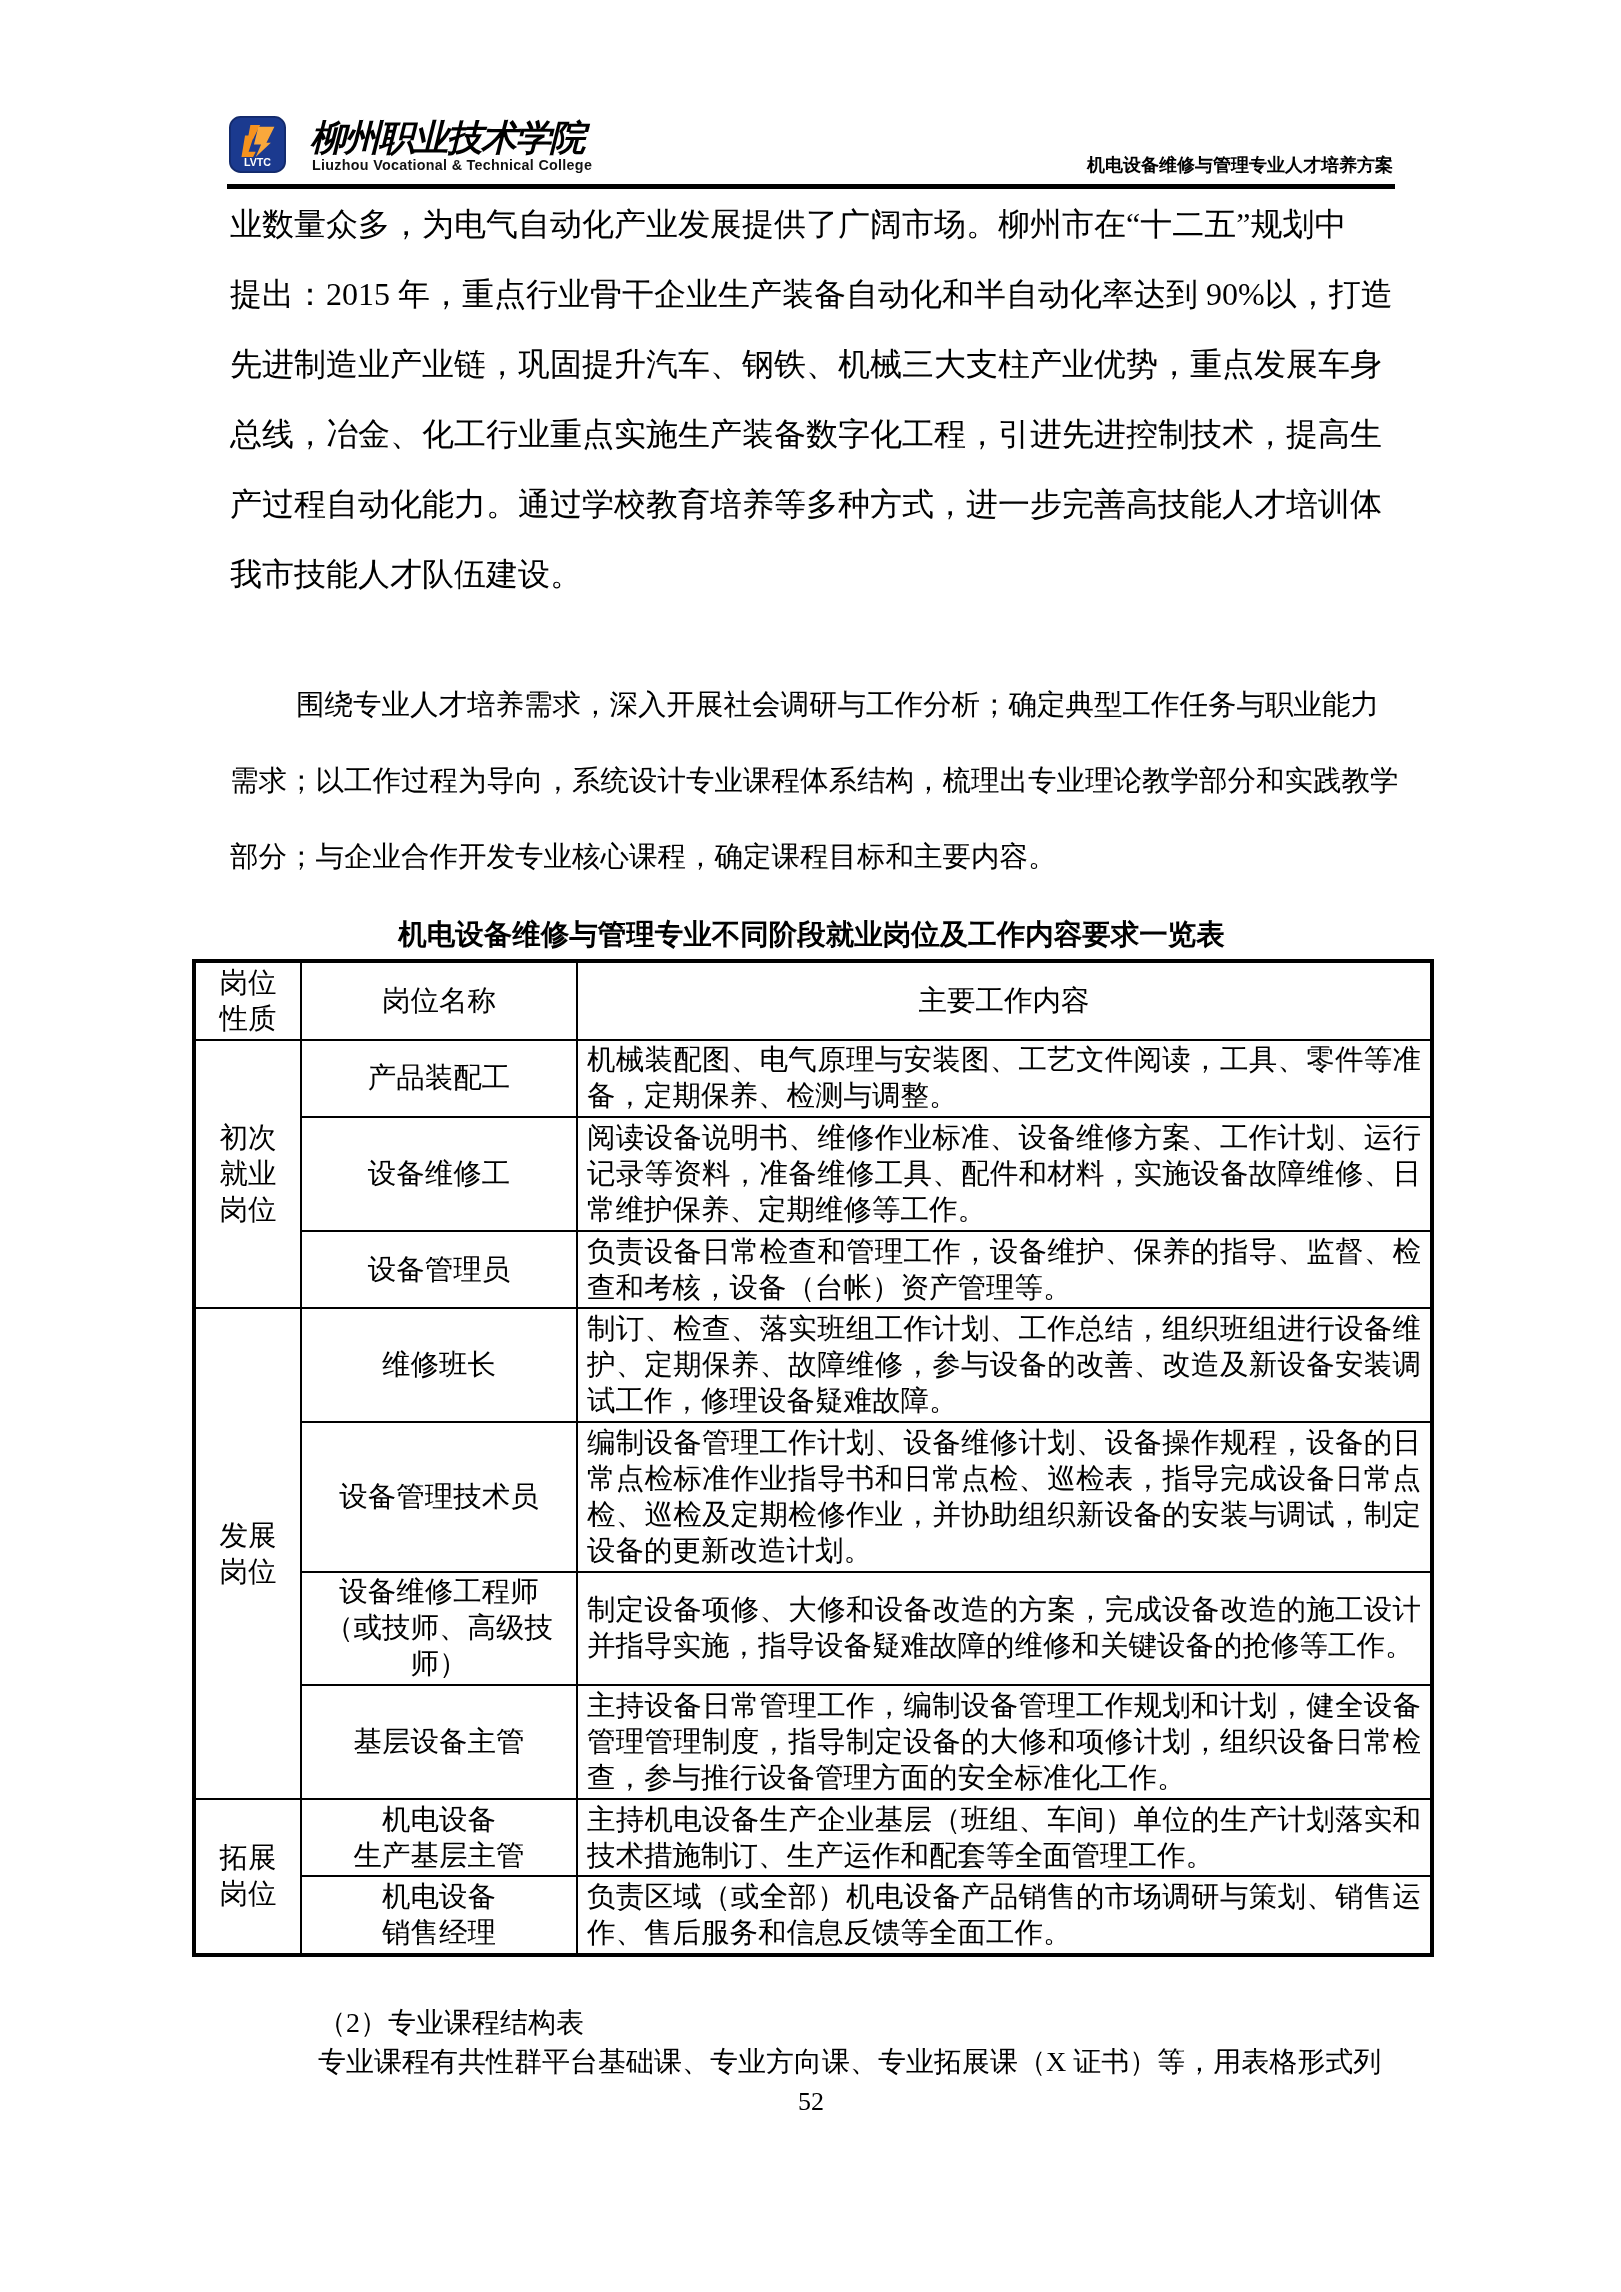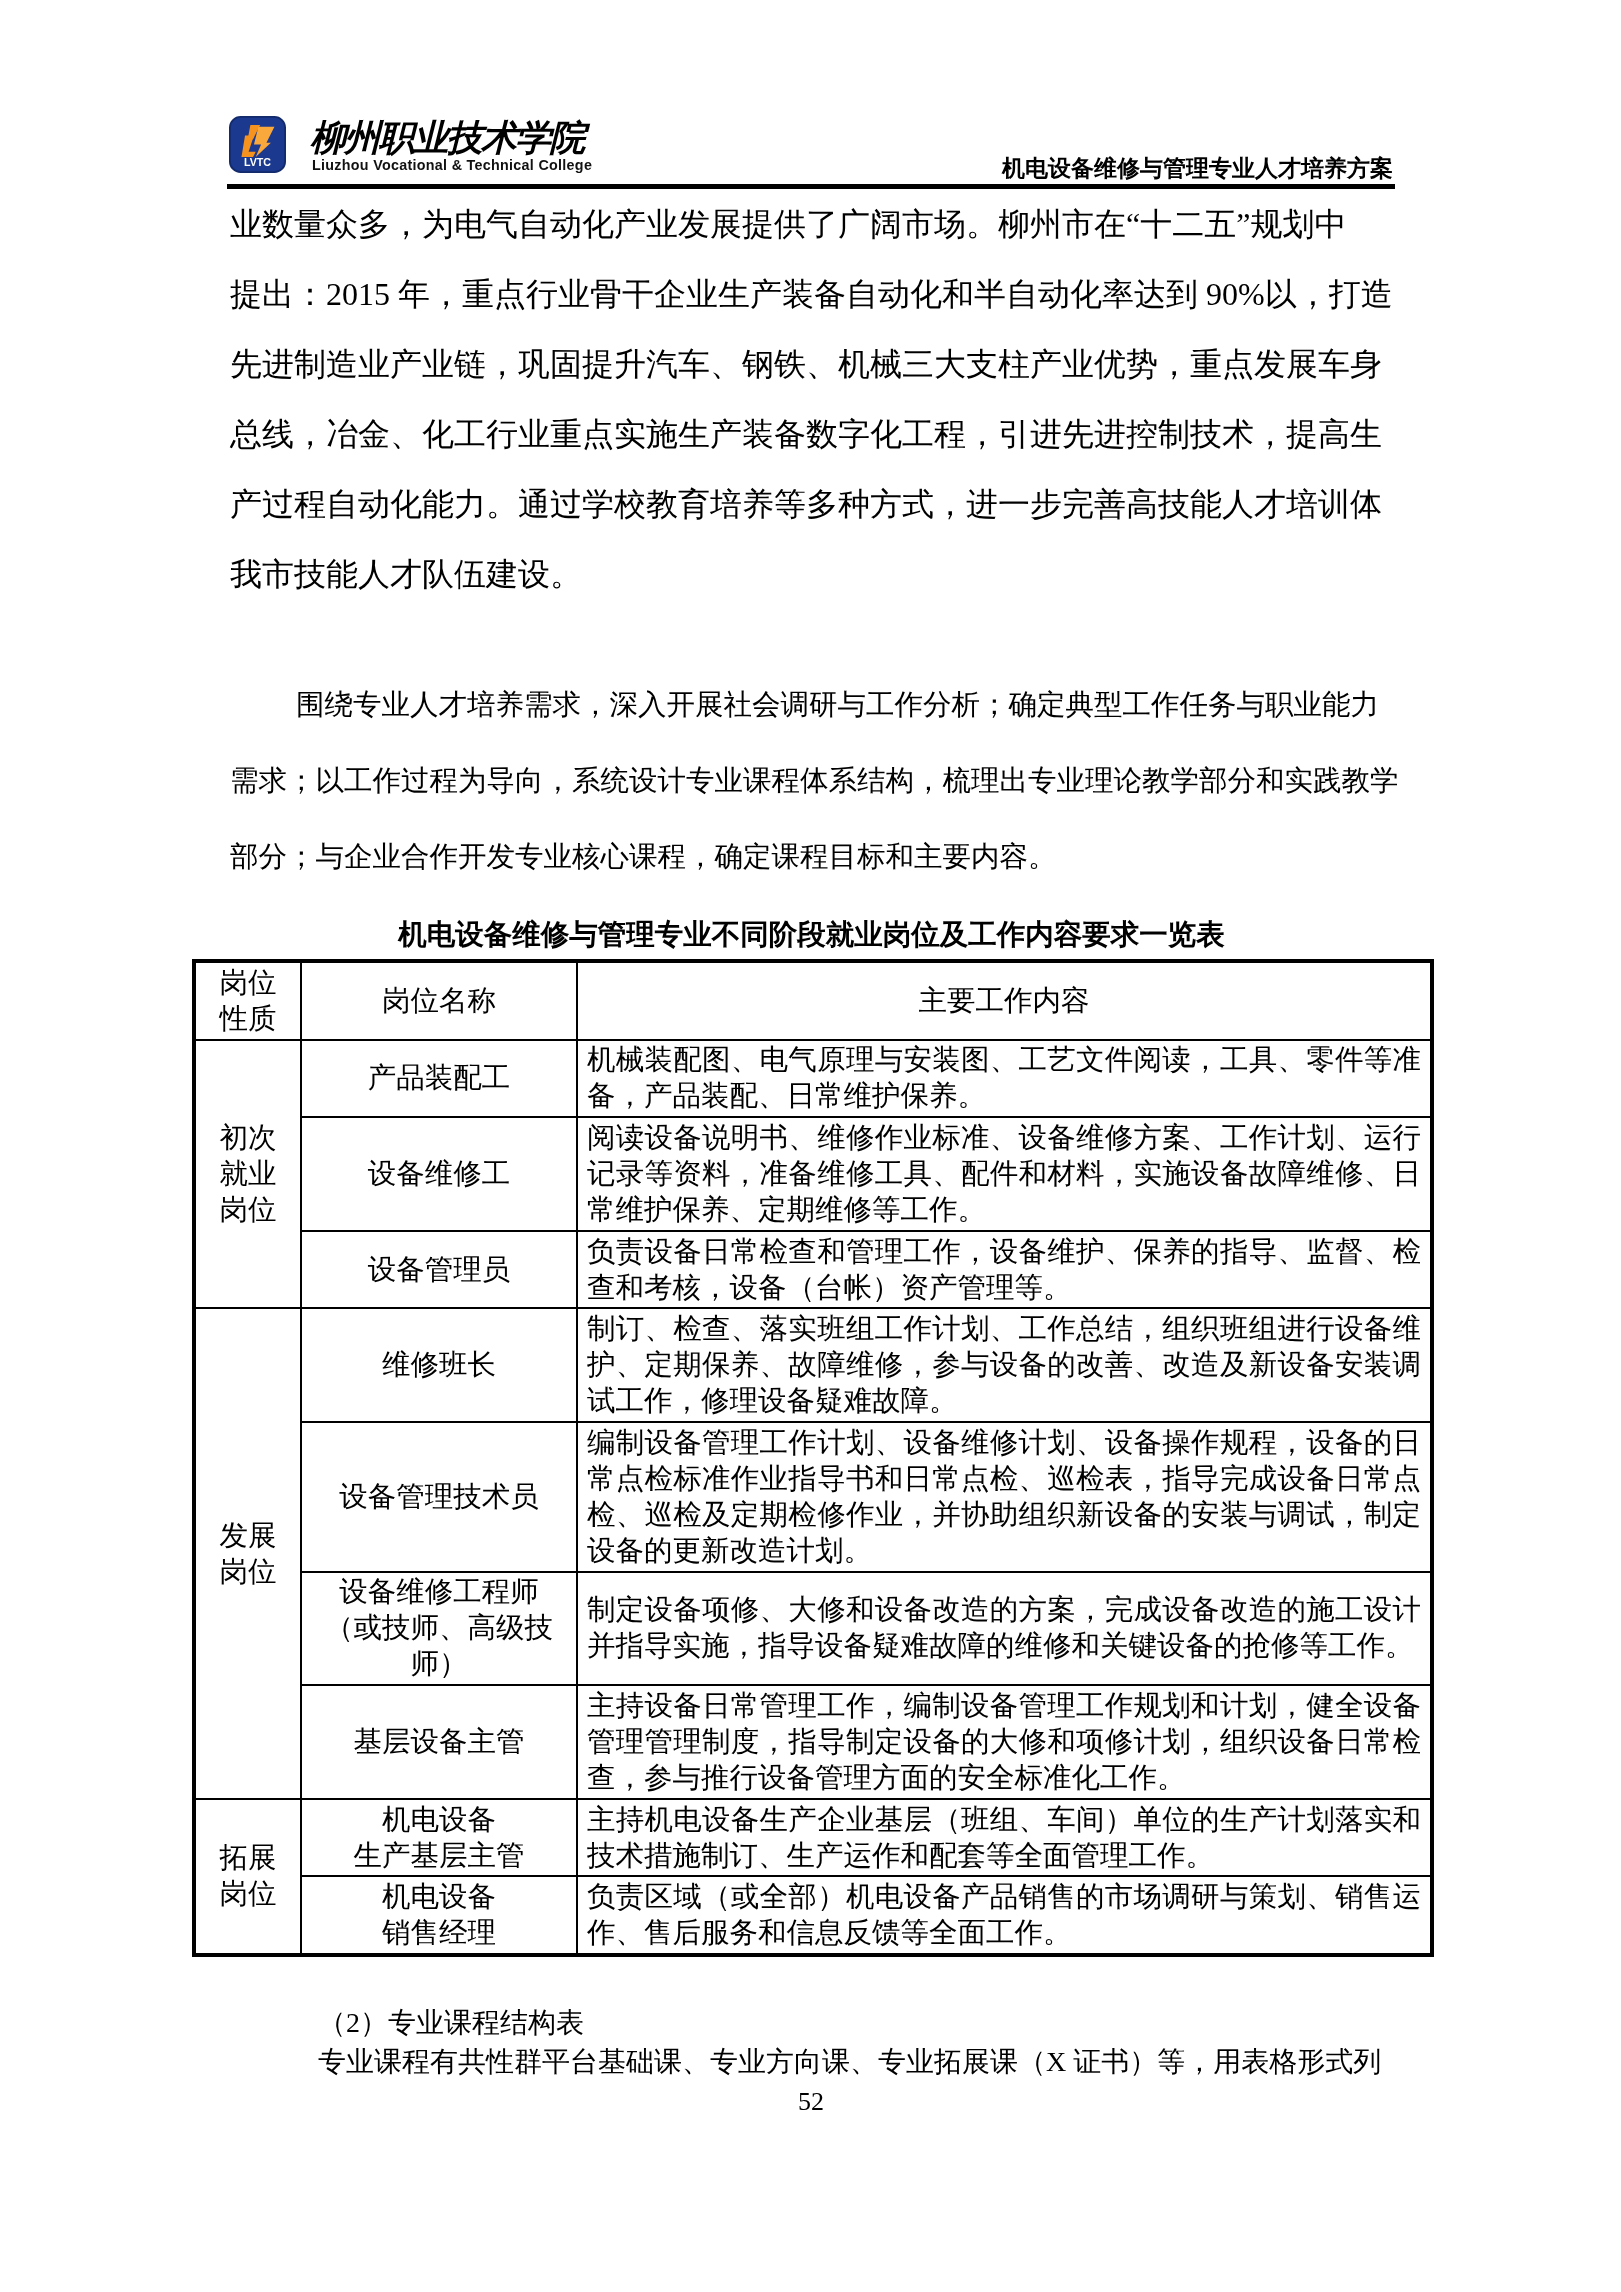--- a/index.html
+++ b/index.html
@@ -6,21 +6,21 @@
   .page{position:relative;width:1622px;height:2265px;background:#ffffff;color:#000;
         font-family:"Liberation Serif","DejaVu Serif",serif;overflow:hidden;}
 
   
   .logo{position:absolute;left:229px;top:116px;width:57px;height:57px;}
   .college-zh{position:absolute;left:310px;top:114px;font-size:36px;font-weight:bold;
               font-style:italic;letter-spacing:-1.8px;white-space:nowrap;
               font-family:"Liberation Serif","DejaVu Serif",serif;}
   .college-en{position:absolute;left:312px;top:157px;font-size:14.3px;letter-spacing:0.3px;
               font-family:"Liberation Sans","DejaVu Sans",sans-serif;color:#111;white-space:nowrap;font-weight:bold;}
-  .doc-title{position:absolute;right:229px;top:153px;font-size:23px;font-weight:bold;
+  .doc-title{position:absolute;right:229px;top:153px;font-size:18px;font-weight:bold;
              font-family:Liberation Sans, sans-serif;white-space:nowrap;}
   .header-rule{position:absolute;left:227px;top:184px;width:1168px;height:4.5px;background:#000;}
 
   
   .para{position:absolute;left:230px;width:1167px;white-space:nowrap;}
   .para .line{white-space:nowrap;}
   .para1{top:189px;font-size:32px;line-height:70px;}
   .para2{top:667px;font-size:28.5px;line-height:76px;}
   .para2 .line:first-child{padding-left:66px;}
 
@@ -95,21 +95,21 @@
         <th>岗位名称</th>
         <th>主要工作内容</th>
       </tr>
     </thead>
     <tbody>
         <tr>
           <td class="type-cell" rowspan="3">初次
 就业
 岗位</td>
           <td class="name-cell">产品装配工</td>
-          <td class="content-cell">机械装配图、电气原理与安装图、工艺文件阅读，工具、零件等准备，产品装配、日常维护保养。</td>
+          <td class="content-cell">机械装配图、电气原理与安装图、工艺文件阅读，工具、零件等准备，定期保养、检测与调整。</td>
         </tr>
         <tr>
           <td class="name-cell">设备维修工</td>
           <td class="content-cell">阅读设备说明书、维修作业标准、设备维修方案、工作计划、运行记录等资料，准备维修工具、配件和材料，实施设备故障维修、日常维护保养、定期维修等工作。</td>
         </tr>
         <tr>
           <td class="name-cell">设备管理员</td>
           <td class="content-cell">负责设备日常检查和管理工作，设备维护、保养的指导、监督、检查和考核，设备（台帐）资产管理等。</td>
         </tr>
         <tr>

